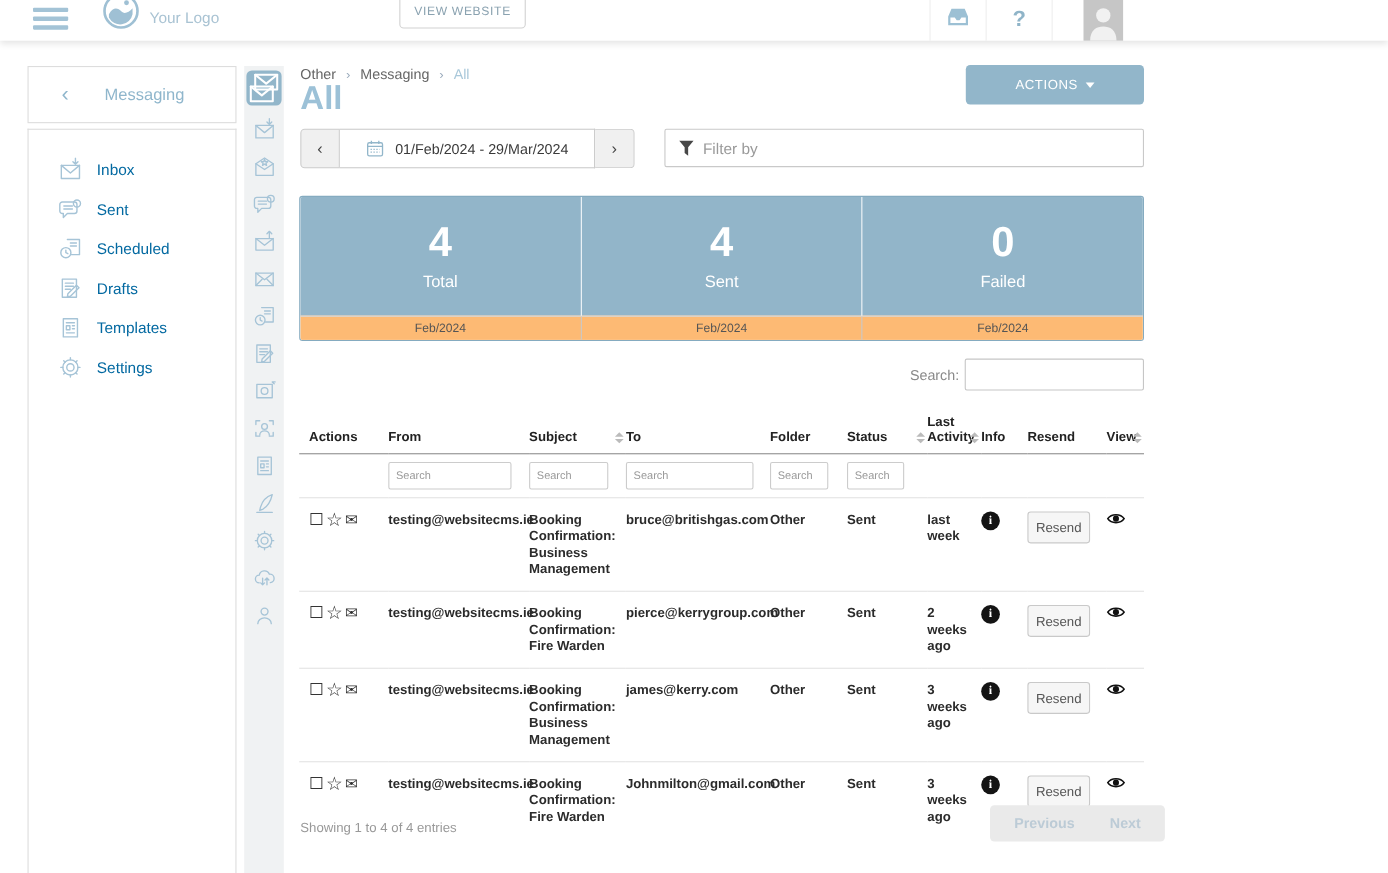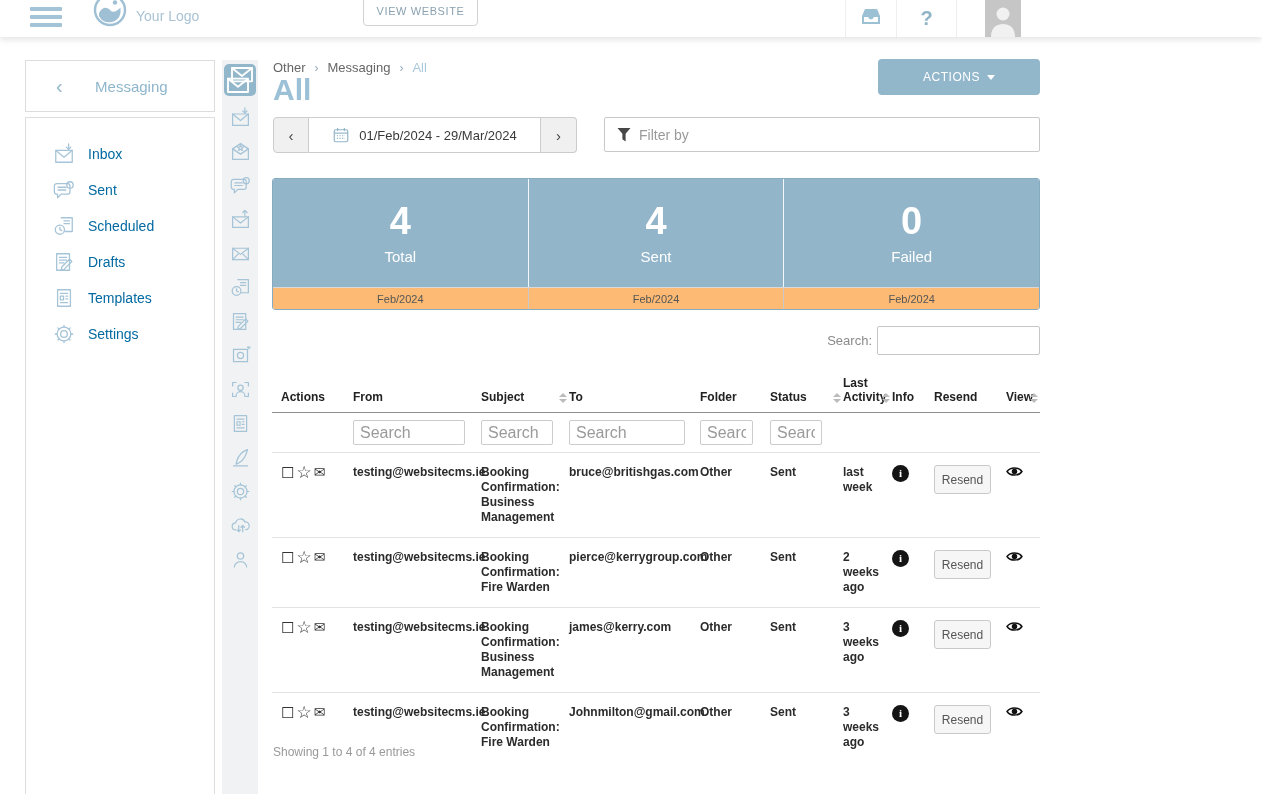--- a/index.html
+++ b/index.html
@@ -101,21 +101,21 @@
   .grid col.c-to{width:131px;} .grid col.c-folder{width:70px;} .grid col.c-status{width:73px;}
   .grid col.c-last{width:49px;} .grid col.c-info{width:42px;} .grid col.c-resend{width:72px;} .grid col.c-view{width:34px;}
   .grid th { text-align:left; font-size:12px; color:#222; padding:8px 4px 8px 0; vertical-align:bottom;
              border-bottom:1px solid #8f8f8f; position:relative; }
   .grid th:first-child { padding-left:9px; }
   .sorter { position:absolute; right:2px; bottom:9px; display:flex; flex-direction:column; gap:2px; }
   .sorter i { display:block; width:0; height:0; border-left:4px solid transparent; border-right:4px solid transparent; }
   .sorter .up { border-bottom:4px solid #bbb; }
   .sorter .dn { border-top:4px solid #bbb; }
   .srow td { padding:7px 8px 7px 0; border-bottom:1px solid #e3e3e3; }
-  .srow input { height:25px; border:1px solid #ccc; border-radius:2px; padding:0 6px; font-size:16px;
+  .srow input { height:25px; border:1px solid #ccc; border-radius:2px; padding:0 6px; font-size:10px;
                 color:#333; font-family:"Liberation Sans", sans-serif; outline:none; }
   .srow input::placeholder { color:#9a9a9a; }
   .in-from{width:112px;} .in-subject{width:72px;} .in-to{width:116px;} .in-folder{width:53px;} .in-status{width:52px;}
   .grid td.data { font-size:12px; font-weight:bold; color:#2b2b2b; line-height:15px;
                   padding:12px 8px 12px 0; vertical-align:top; }
   .grid tr.datarow td { border-bottom:1px solid #e3e3e3; }
   .grid tr.datarow:last-child td { border-bottom:none; }
   .rowicons { display:flex; align-items:center; gap:2px; padding-left:9px; color:#333; }
   .rowicons span { cursor:pointer; font-weight:normal; }
   .ri-check { font-size:15px; } .ri-star { font-size:17px; } .ri-mail { font-size:14px; }
@@ -555,14 +555,18 @@
       <td class="data"><span class="eye">
         <svg width="17" height="13" viewBox="0 0 16 12">
                 <path d="M1 6 C4 1.5 12 1.5 15 6 C12 10.5 4 10.5 1 6 Z" fill="none" stroke="#111" stroke-width="1.4"></path>
                 <circle cx="8" cy="6" r="2.6" fill="#111"></circle>
               </svg></span></td>
     </tr>
   </tbody>
   </table>
 
   <div class="summary">Showing 1 to 4 of 4 entries</div>
+  <div class="pager">
+    <button class="pbtn">Previous</button>
+    <button class="pbtn">Next</button>
+  </div>
 
 </div>
 
 </body></html>

